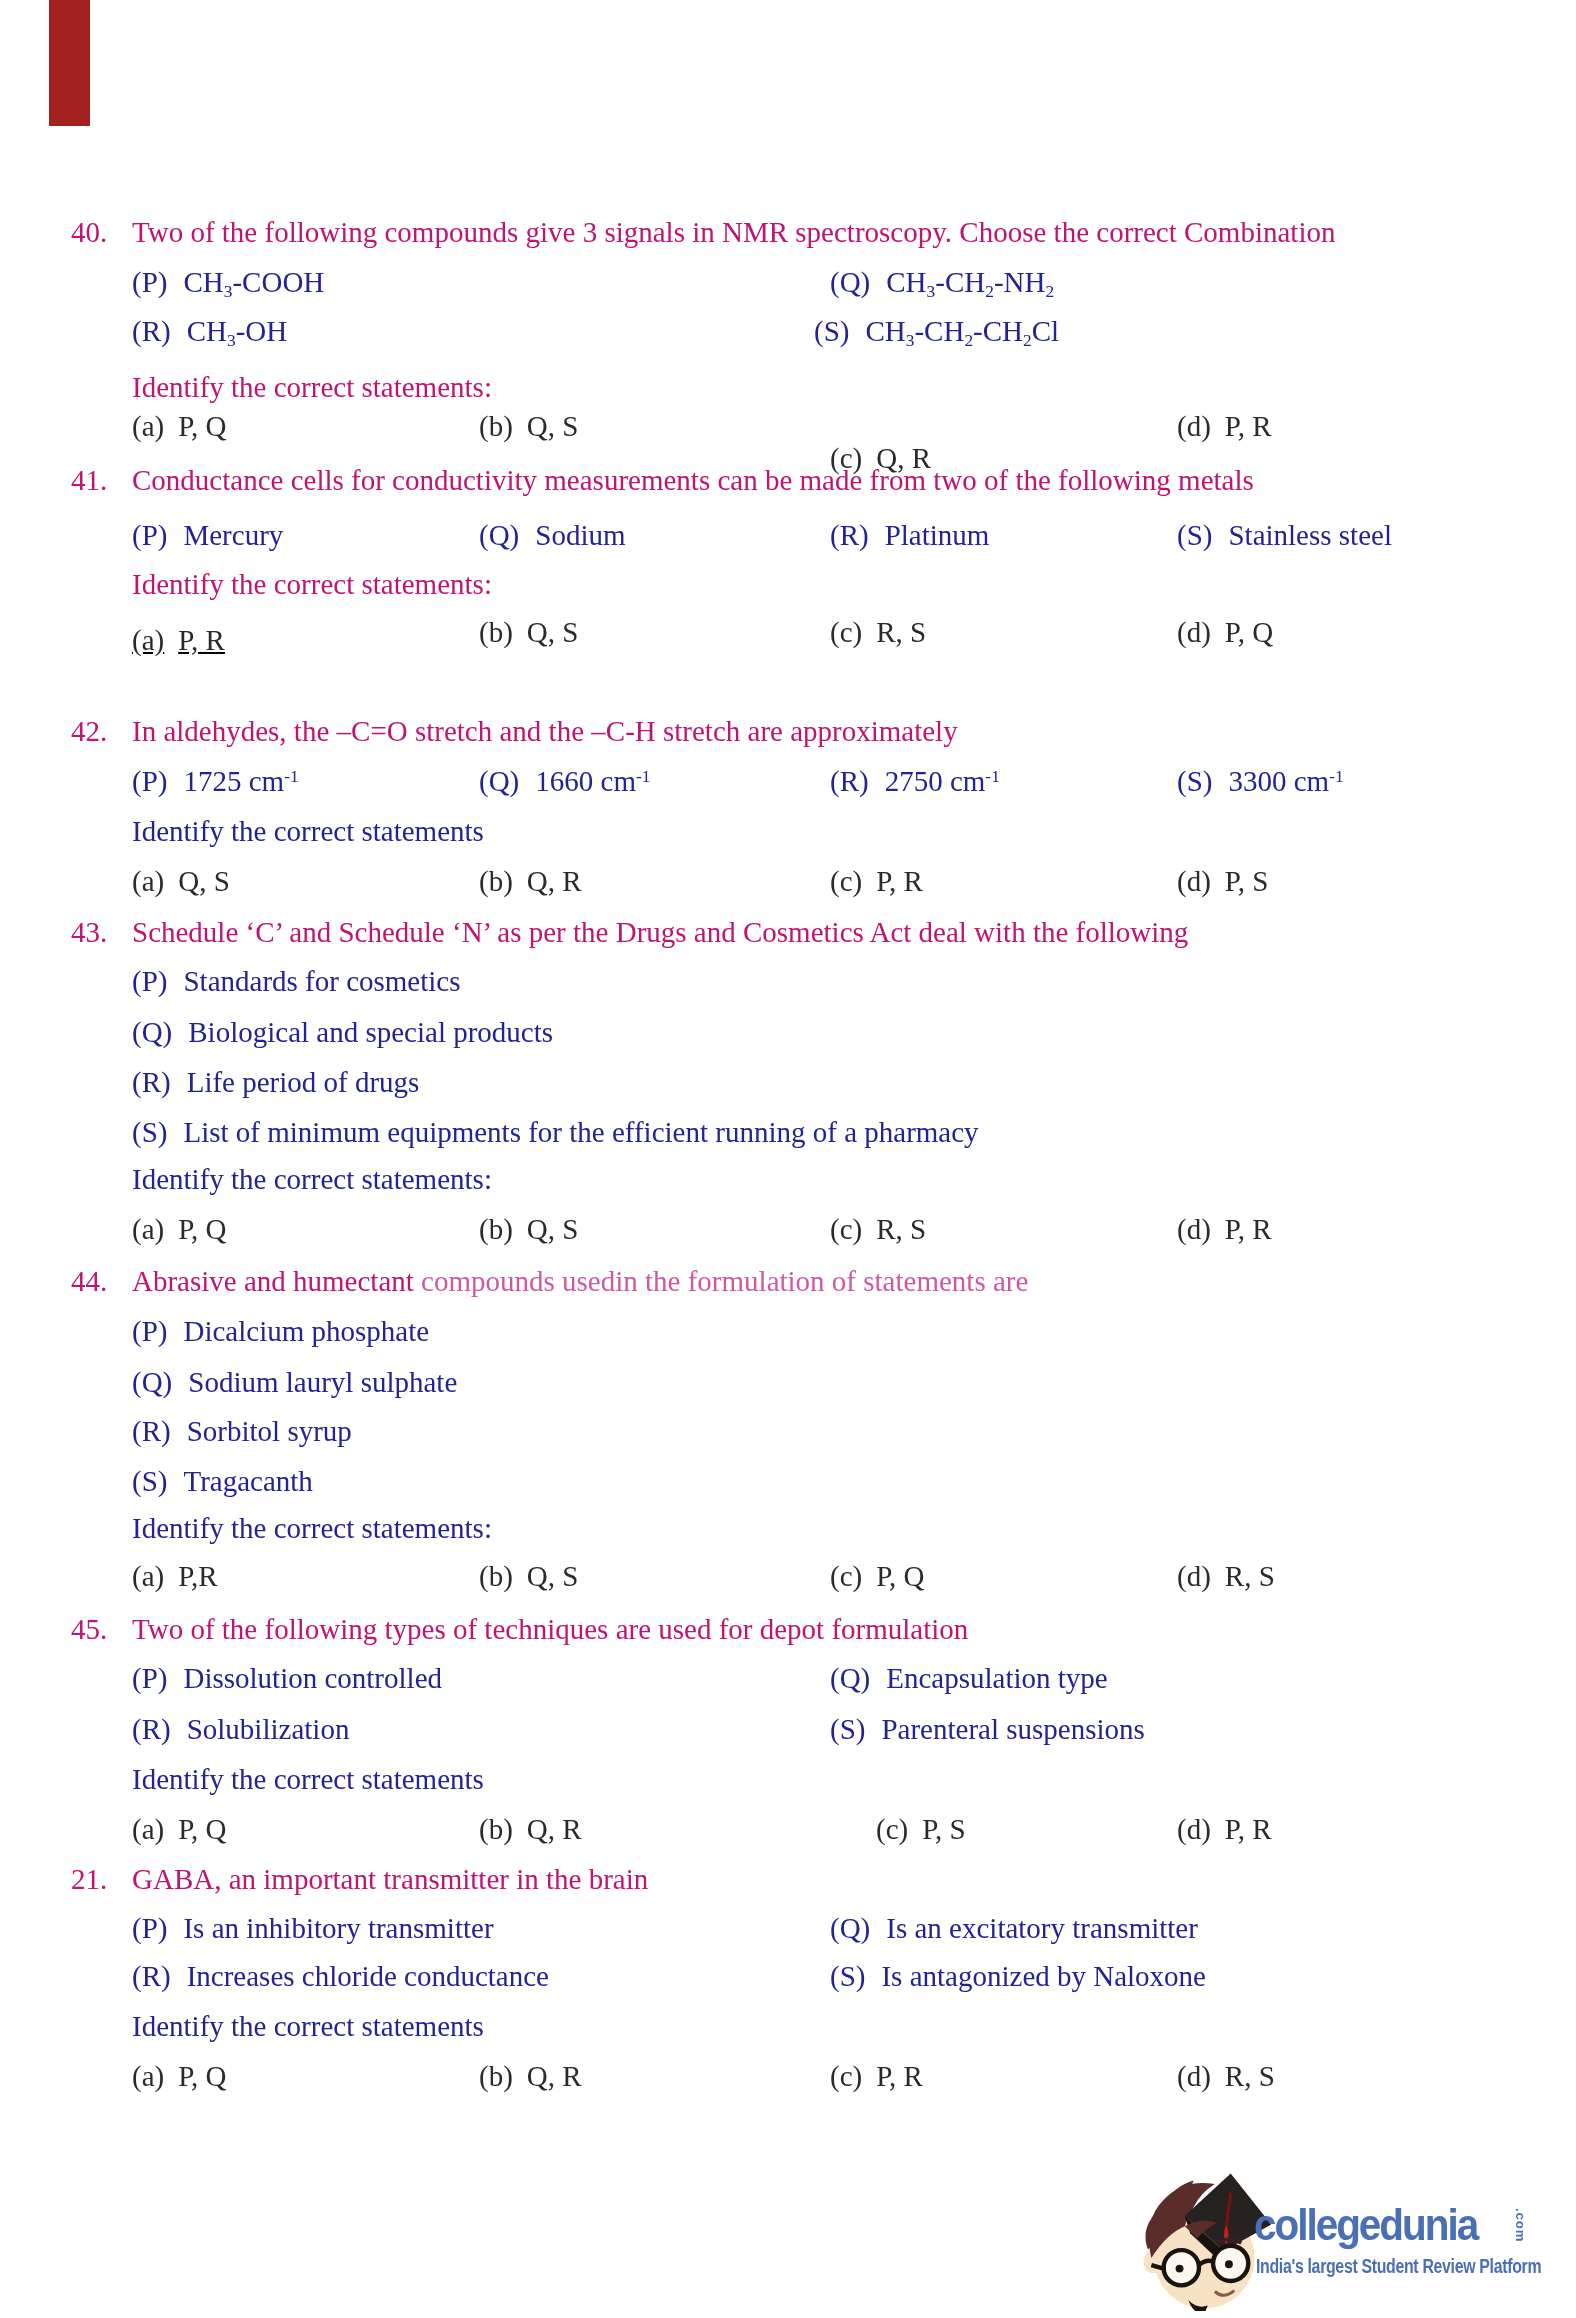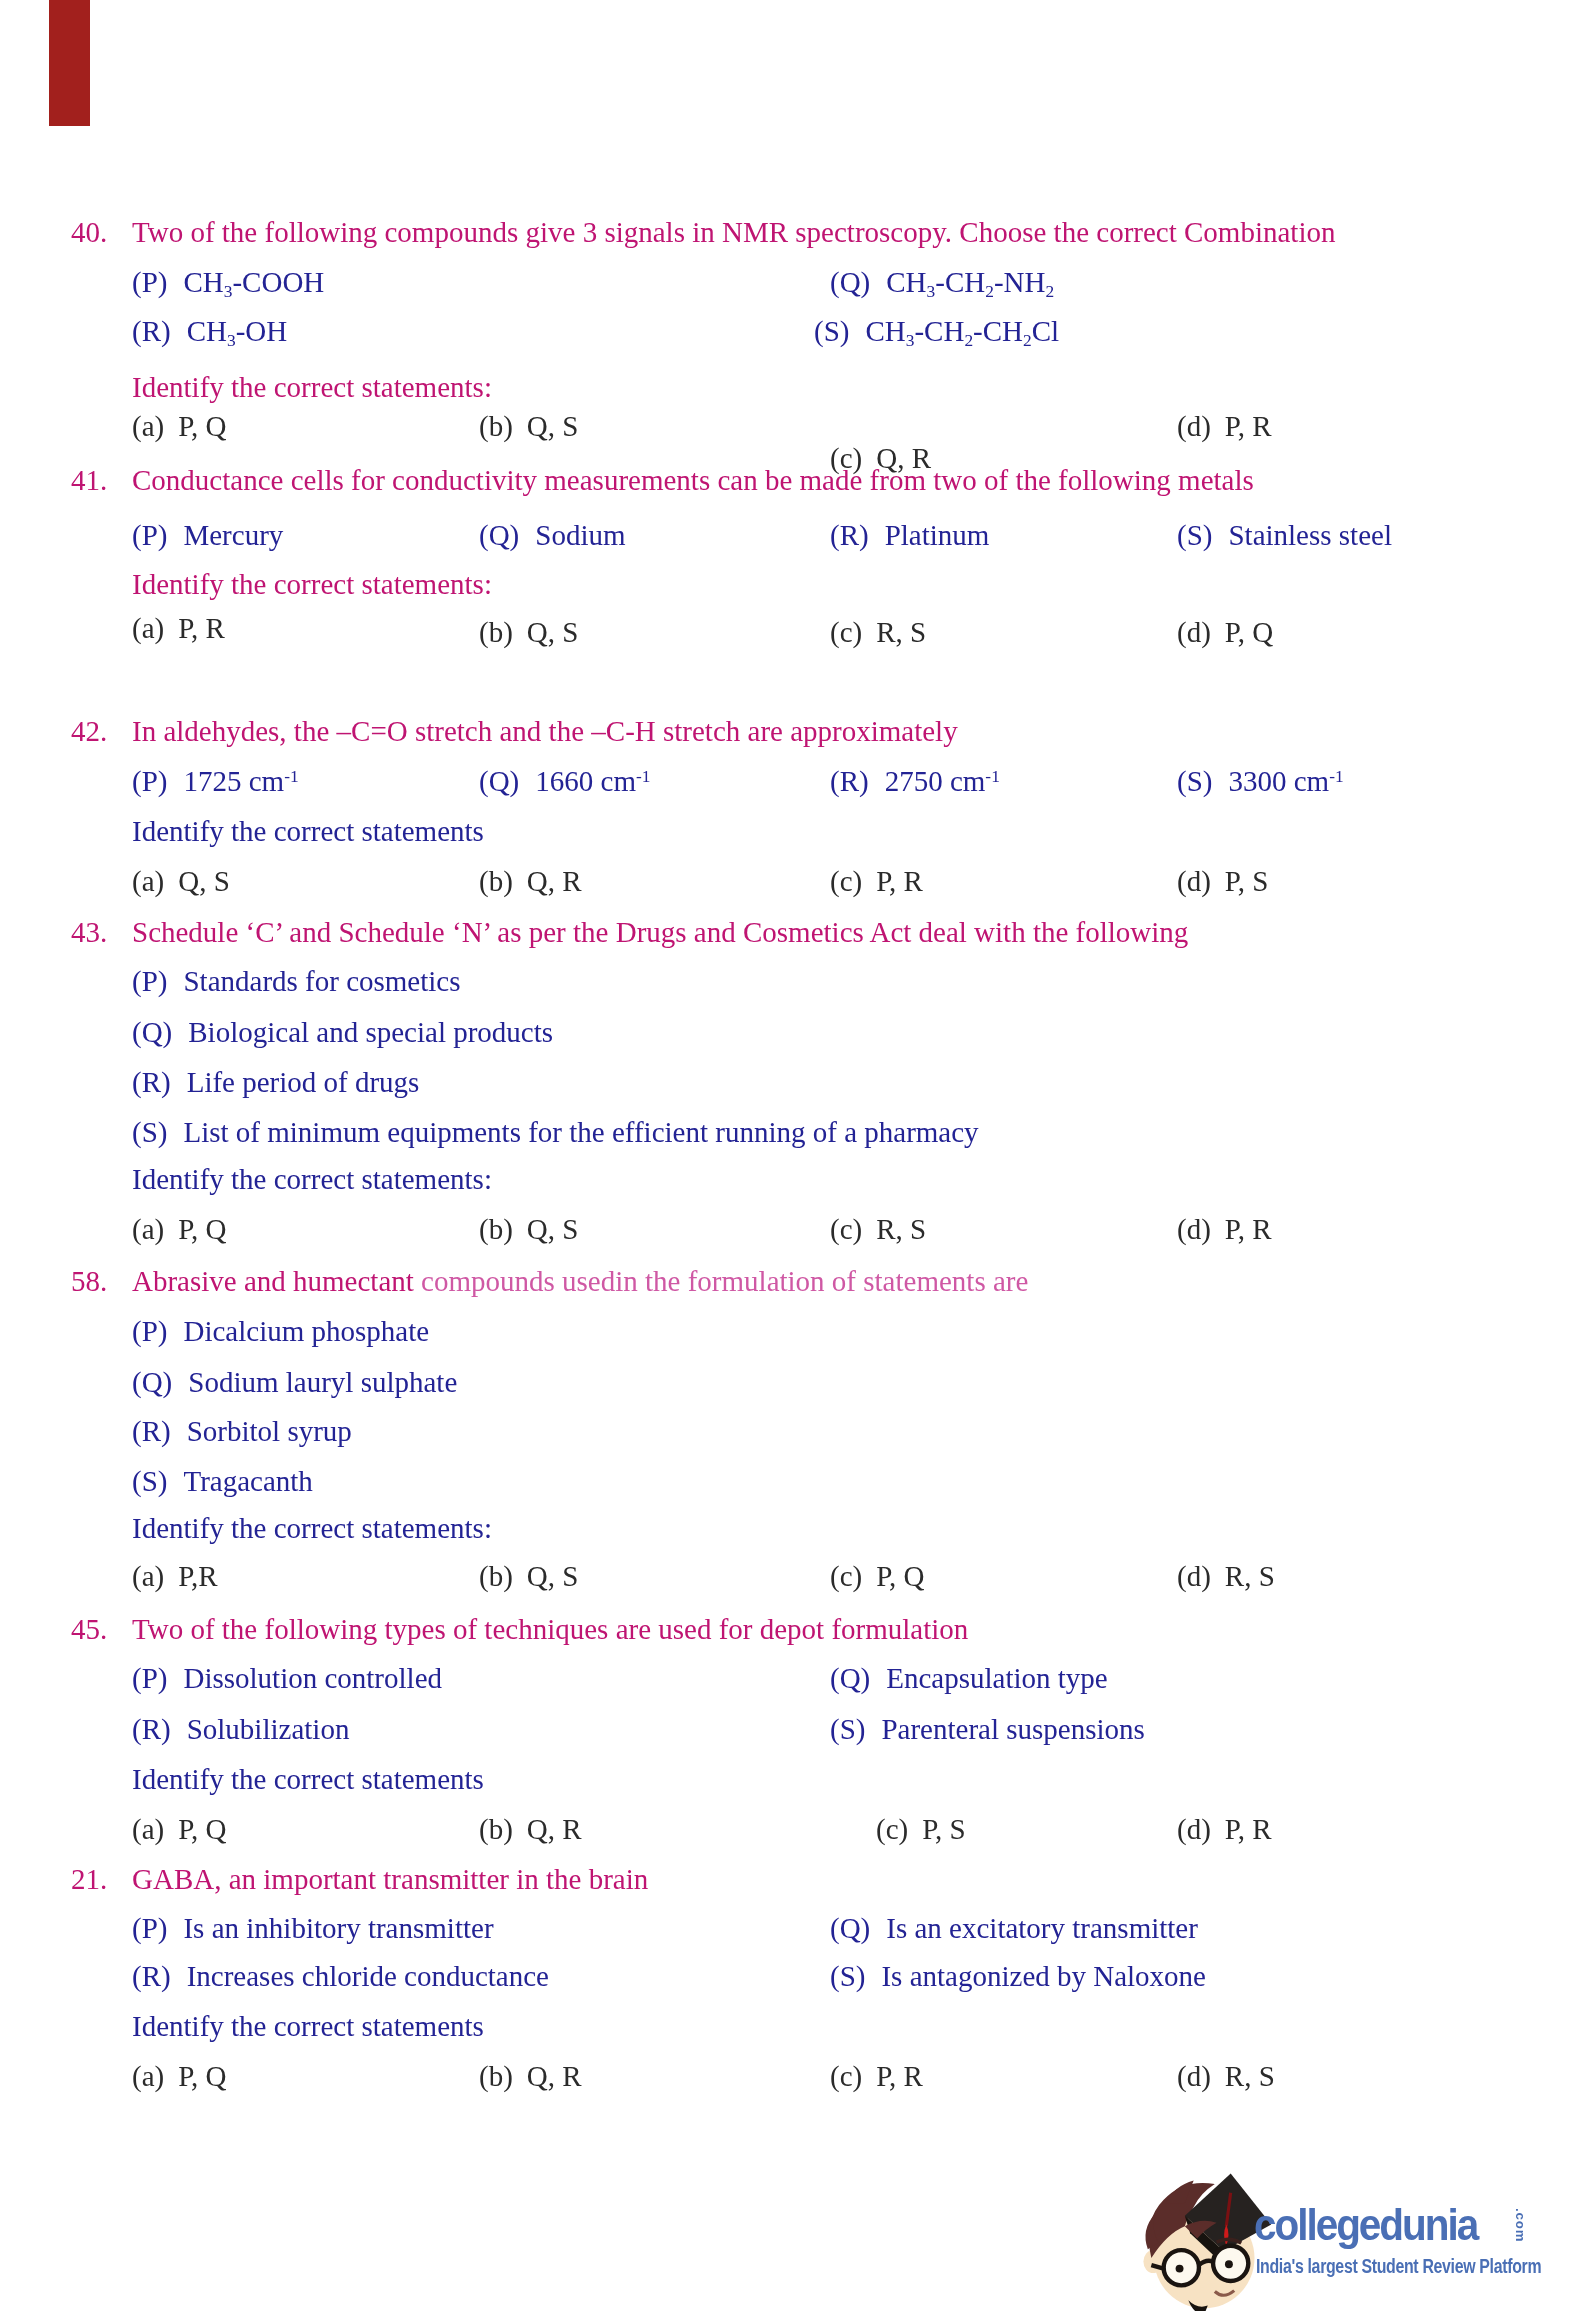--- a/index.html
+++ b/index.html
@@ -77,21 +77,21 @@
         <span class="cell opt" style="left: 1177px; top: 194px;"><span class="lbl">(d)</span><span class="val">P, R</span></span>
       </div>
       <div class="q" style="top: 464px;">
         <span class="cell qnum" style="left: 71px; top: 0px;">41.</span>
         <span class="cell qtitle" style="left: 132px; top: 0px;"><span style="color: var(--magenta);">Conductance cells for conductivity measurements can be made from two of the following metals</span></span>
         <span class="cell stm" style="left: 132px; top: 55px;"><span class="lbl">(P)</span><span class="txt"><span>Mercury</span></span></span>
         <span class="cell stm" style="left: 479px; top: 55px;"><span class="lbl">(Q)</span><span class="txt"><span>Sodium</span></span></span>
         <span class="cell stm" style="left: 830px; top: 55px;"><span class="lbl">(R)</span><span class="txt"><span>Platinum</span></span></span>
         <span class="cell stm" style="left: 1177px; top: 55px;"><span class="lbl">(S)</span><span class="txt"><span>Stainless steel</span></span></span>
         <span class="cell idf" style="left: 132px; top: 104px; color: var(--magenta);">Identify the correct statements:</span>
-        <span class="cell opt" style="left: 132px; top: 148px;"><span class="lbl">(a)</span><span class="val">P, R</span></span>
+        <span class="cell opt" style="left: 132px; top: 160px; text-decoration: underline;"><span class="lbl">(a)</span><span class="val">P, R</span></span>
         <span class="cell opt" style="left: 479px; top: 152px;"><span class="lbl">(b)</span><span class="val">Q, S</span></span>
         <span class="cell opt" style="left: 830px; top: 152px;"><span class="lbl">(c)</span><span class="val">R, S</span></span>
         <span class="cell opt" style="left: 1177px; top: 152px;"><span class="lbl">(d)</span><span class="val">P, Q</span></span>
       </div>
       <div class="q" style="top: 715px;">
         <span class="cell qnum" style="left: 71px; top: 0px;">42.</span>
         <span class="cell qtitle" style="left: 132px; top: 0px;"><span style="color: var(--magenta);">In aldehydes, the –C=O stretch and the –C-H stretch are approximately</span></span>
         <span class="cell stm" style="left: 132px; top: 50px;"><span class="lbl">(P)</span><span class="txt"><span>1725 cm</span><sup class="sm">-1</sup></span></span>
         <span class="cell stm" style="left: 479px; top: 50px;"><span class="lbl">(Q)</span><span class="txt"><span>1660 cm</span><sup class="sm">-1</sup></span></span>
         <span class="cell stm" style="left: 830px; top: 50px;"><span class="lbl">(R)</span><span class="txt"><span>2750 cm</span><sup class="sm">-1</sup></span></span>
@@ -109,21 +109,21 @@
         <span class="cell stm" style="left: 132px; top: 100px;"><span class="lbl">(Q)</span><span class="txt"><span>Biological and special products</span></span></span>
         <span class="cell stm" style="left: 132px; top: 150px;"><span class="lbl">(R)</span><span class="txt"><span>Life period of drugs</span></span></span>
         <span class="cell stm" style="left: 132px; top: 200px;"><span class="lbl">(S)</span><span class="txt"><span>List of minimum equipments for the efficient running of a pharmacy</span></span></span>
         <span class="cell idf" style="left: 132px; top: 247px; color: var(--blue);">Identify the correct statements:</span>
         <span class="cell opt" style="left: 132px; top: 297px;"><span class="lbl">(a)</span><span class="val">P, Q</span></span>
         <span class="cell opt" style="left: 479px; top: 297px;"><span class="lbl">(b)</span><span class="val">Q, S</span></span>
         <span class="cell opt" style="left: 830px; top: 297px;"><span class="lbl">(c)</span><span class="val">R, S</span></span>
         <span class="cell opt" style="left: 1177px; top: 297px;"><span class="lbl">(d)</span><span class="val">P, R</span></span>
       </div>
       <div class="q" style="top: 1265px;">
-        <span class="cell qnum" style="left: 71px; top: 0px;">58.</span>
+        <span class="cell qnum" style="left: 71px; top: 0px;">44.</span>
         <span class="cell qtitle" style="left: 132px; top: 0px;"><span style="color: var(--magenta);">Abrasive and humectant </span><span style="color: var(--magenta-light);">compounds usedin the formulation of statements are</span></span>
         <span class="cell stm" style="left: 132px; top: 50px;"><span class="lbl">(P)</span><span class="txt"><span>Dicalcium phosphate</span></span></span>
         <span class="cell stm" style="left: 132px; top: 101px;"><span class="lbl">(Q)</span><span class="txt"><span>Sodium lauryl sulphate</span></span></span>
         <span class="cell stm" style="left: 132px; top: 150px;"><span class="lbl">(R)</span><span class="txt"><span>Sorbitol syrup</span></span></span>
         <span class="cell stm" style="left: 132px; top: 200px;"><span class="lbl">(S)</span><span class="txt"><span>Tragacanth</span></span></span>
         <span class="cell idf" style="left: 132px; top: 247px; color: var(--blue);">Identify the correct statements:</span>
         <span class="cell opt" style="left: 132px; top: 295px;"><span class="lbl">(a)</span><span class="val">P,R</span></span>
         <span class="cell opt" style="left: 479px; top: 295px;"><span class="lbl">(b)</span><span class="val">Q, S</span></span>
         <span class="cell opt" style="left: 830px; top: 295px;"><span class="lbl">(c)</span><span class="val">P, Q</span></span>
         <span class="cell opt" style="left: 1177px; top: 295px;"><span class="lbl">(d)</span><span class="val">R, S</span></span>

